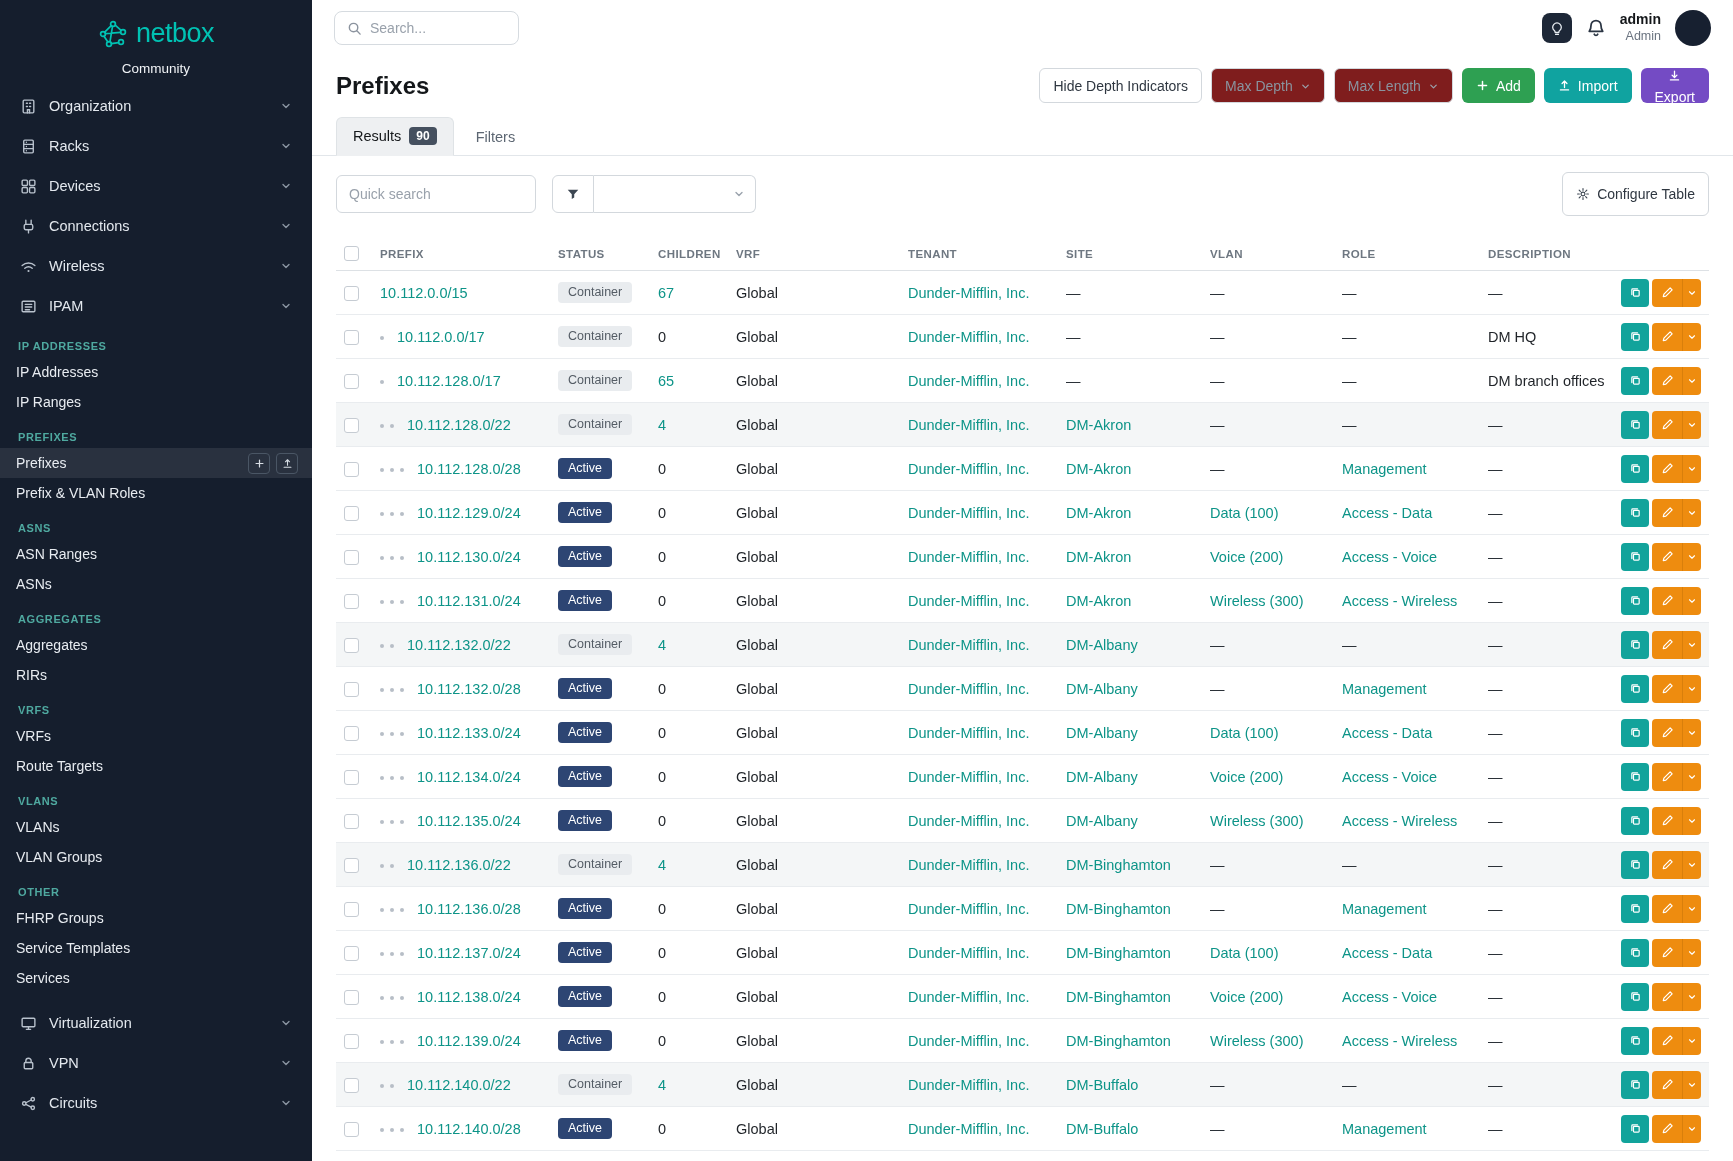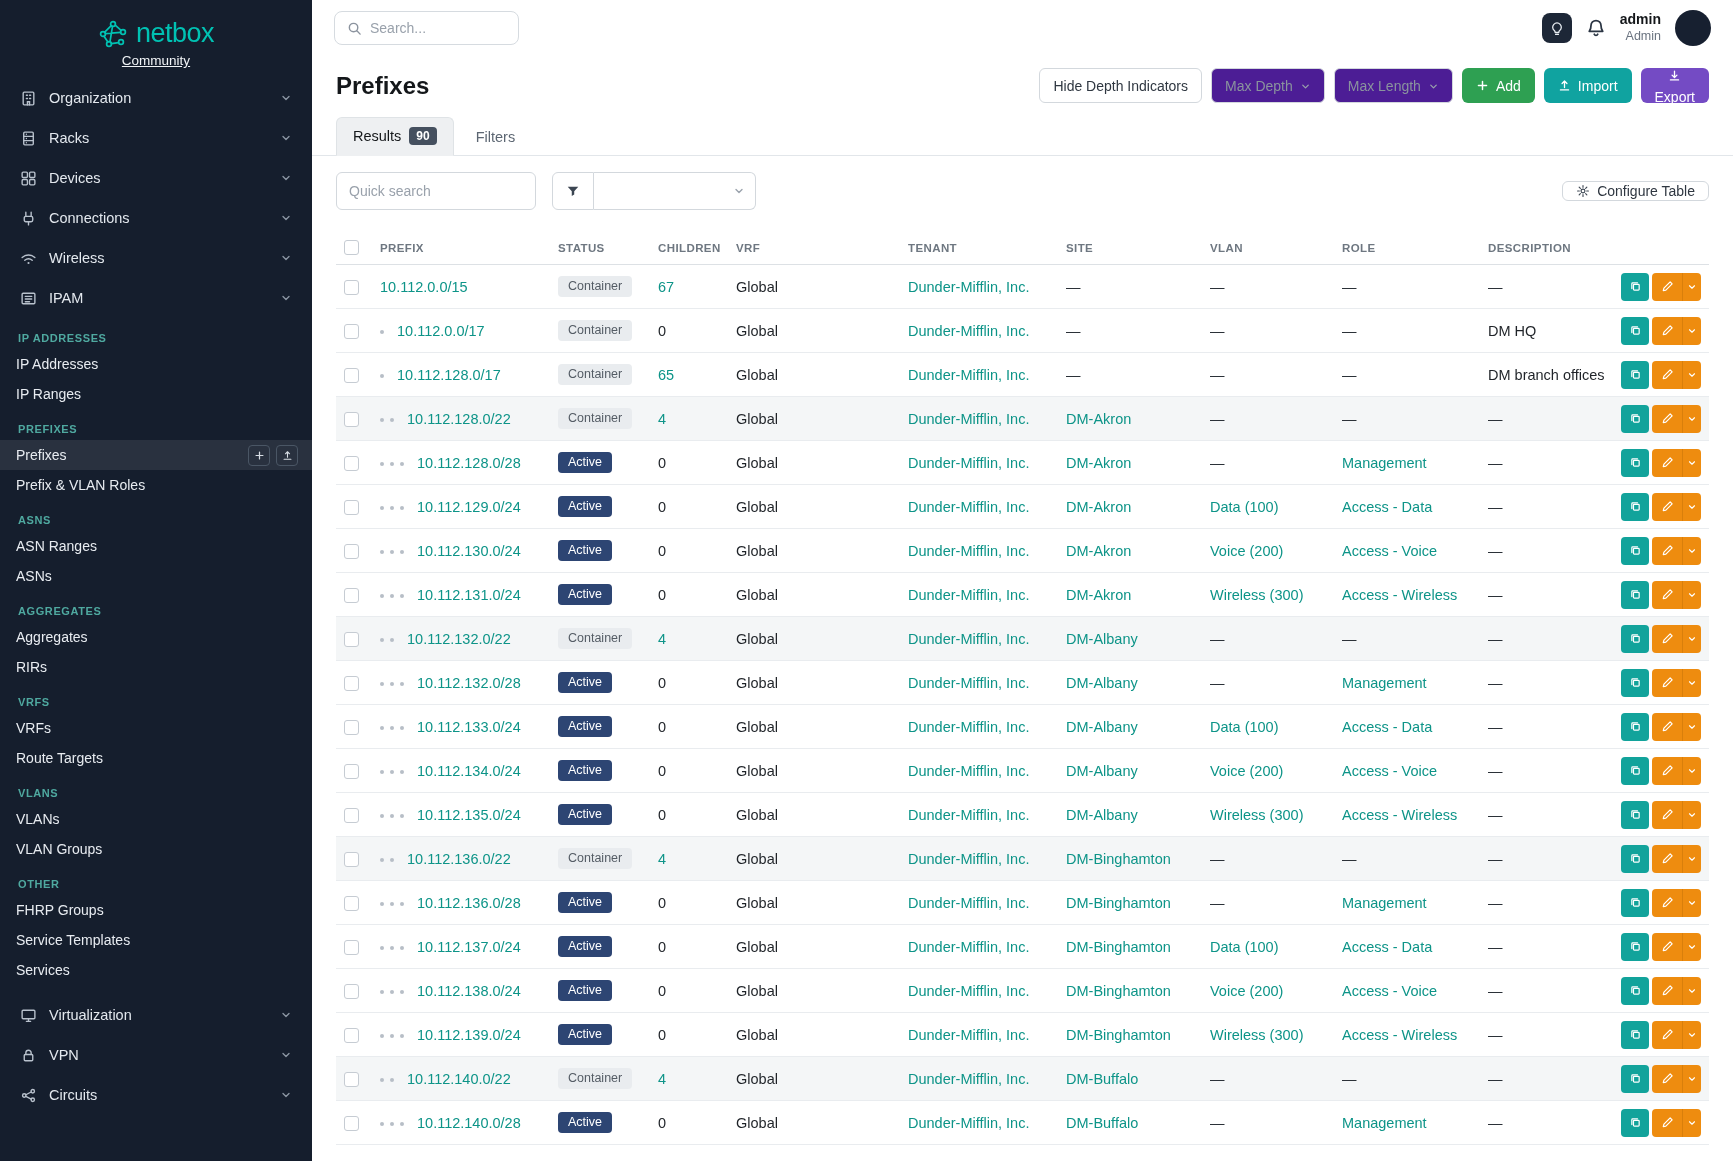--- a/index.html
+++ b/index.html
@@ -5,21 +5,21 @@
   * { margin:0; padding:0; box-sizing:border-box; }
   html,body { width:1733px; height:1161px; overflow:hidden; }
   body { font-family:"Liberation Sans", sans-serif; background:#fff; color:#1f2328; }
   .app { display:flex; width:1733px; height:1161px; }
 
   
   .sidebar { width:312px; flex-shrink:0; background:#151e2d; color:#dde3ea; overflow:hidden; }
   .logo-wrap { padding:18px 0 10px; text-align:center; }
   .logo-row { display:flex; align-items:center; justify-content:center; gap:8px; }
   .logo-text { color:#00c2b3; font-size:27px; font-weight:400; letter-spacing:-0.5px; }
-  .logo-sub { color:#f0f3f6; font-size:13.5px; margin-top:4px;text-decoration:underline; }
+  .logo-sub { color:#f0f3f6; font-size:13.5px; margin-top:12px; }
   .nav-item { display:flex; align-items:center; gap:12px; height:40px; padding:0 20px; font-size:14.5px; color:#e3e8ee; cursor:pointer; }
   .nav-item .nav-icon { width:17px; height:17px; color:#b9c2cd; display:inline-flex; }
   .nav-item .chev { margin-left:auto; color:#8b95a2; display:inline-flex; width:12px; height:12px; }
   .sub-header { padding:14px 20px 5px 18px; font-size:11px; font-weight:700; letter-spacing:0.6px; color:#4fa9a0; }
   .sub-item { display:flex; align-items:center; height:30px; padding:0 14px 0 16px; font-size:14px; color:#e8ecf1; cursor:pointer; }
   .sub-item.active { background:#29313f; }
   .sub-actions { margin-left:auto; display:flex; gap:6px; }
   .mini-btn { width:22px; height:21px; border:1px solid #4a5665; border-radius:4px; background:transparent; color:#d7dde4; display:inline-flex; align-items:center; justify-content:center; cursor:pointer; }
   .mini-btn svg { width:11px; height:11px; }
   .bottom-gap { height:10px; }
@@ -40,42 +40,42 @@
   .user-name { font-size:14px; font-weight:700; color:#14171a; }
   .user-role { font-size:12.5px; color:#6b7480; }
   .avatar { width:36px; height:36px; border-radius:50%; background:#172030; cursor:pointer; }
 
   .page-head { display:flex; align-items:center; padding:12px 24px 14px; }
   .page-head h1 { font-size:24px; font-weight:600; color:#14171a; }
   .page-actions { margin-left:auto; display:flex; align-items:center; gap:9px; }
   .btn { display:inline-flex; align-items:center; gap:7px; height:35px; padding:0 13px; border-radius:6px; font-size:14px; font-family:inherit; cursor:pointer; border:1px solid transparent; }
   .btn svg { width:13px; height:13px; }
   .btn-outline { background:#fff; border-color:#d3d8dd; color:#2f3741; }
-  .btn-select { background:#4c1d95; border-color:#d3d8dd; color:#8a939e;align-items:center; }
+  .btn-select { background:#7f1d1d; border-color:#d3d8dd; color:#8a939e;align-items:center; }
   .btn-select .chev { width:11px; height:11px; display:inline-flex; color:#9aa2ac; }
   .btn-add { background:#2ea052; color:#fff; }
   .btn-import { background:#10a3a0; color:#fff; }
   .btn-export { background:#744bc4; color:#fff;flex-direction:column; }
   .btn-export .chev { width:11px; height:11px; display:inline-flex; margin-left:2px; }
 
   .tabs-row { display:flex; align-items:flex-end; padding:0 24px; border-bottom:1px solid #e2e6ea; gap:6px; }
   .tab { display:flex; align-items:center; gap:8px; padding:9px 16px 10px; font-size:14.5px; color:#5c6672; cursor:pointer; }
   .tab.active { background:#eef0f2; border:1px solid #dfe3e6; border-bottom-color:#eef0f2; border-radius:6px 6px 0 0; margin-bottom:-1px; color:#14171a; }
   .tab-badge { background:#45505f; color:#fff; font-size:12px; font-weight:700; padding:2px 7px; border-radius:4px; }
 
   .toolbar { display:flex; align-items:center; padding:16px 24px 20px; gap:16px; }
   .quick-search { width:200px; height:38px; border:1px solid #d3d8dd; border-radius:6px; padding:0 12px; font-size:14px; font-family:inherit; outline:none; color:#333; }
   .quick-search::placeholder { color:#99a1ab; }
   .filter-group { display:flex; align-items:stretch; height:38px; }
   .funnel-btn { width:42px; border:1px solid #d3d8dd; border-radius:6px 0 0 6px; background:#fff; color:#3c4652; display:flex; align-items:center; justify-content:center; cursor:pointer; }
   .funnel-btn svg { width:14px; height:14px; }
   .filter-select { width:162px; border:1px solid #d3d8dd; border-left:none; border-radius:0 6px 6px 0; background:#fff; display:flex; align-items:center; justify-content:flex-end; padding:0 10px; color:#9aa2ac; cursor:pointer; }
   .filter-select .chev { width:12px; height:12px; display:inline-flex; }
   .toolbar .spacer { flex:1; }
-  .btn-config { background:#fff; border:1px solid #d3d8dd; color:#2f3741; height:20px; }
+  .btn-config { background:#fff; border:1px solid #d3d8dd; color:#2f3741; height:44px; }
   .btn-config svg { width:14px; height:14px; color:#3c4652; }
 
   
   .table-wrap { padding:0 24px; flex:1; overflow:hidden; }
   table { width:100%; border-collapse:collapse; table-layout:fixed; }
   th { font-size:11.5px; font-weight:700; letter-spacing:0.4px; color:#6e7781; text-align:left; padding:10px 8px 9px; border-bottom:1px solid #dde1e5; }
   td { padding:0 8px; height:44px; border-bottom:1px solid #e9ecef; font-size:14.5px; color:#1f2328; vertical-align:middle; white-space:nowrap; overflow:hidden; }
   tr.shaded td { background:#f4f6f7; }
   .cb { appearance:none; -webkit-appearance:none; width:15px; height:15px; border:1.5px solid #c6ccd3; border-radius:3px; background:#fff; display:inline-block; vertical-align:middle; cursor:pointer; }
   a.tlink { color:#0d9488; text-decoration:none; font-weight:500; cursor:pointer; }

